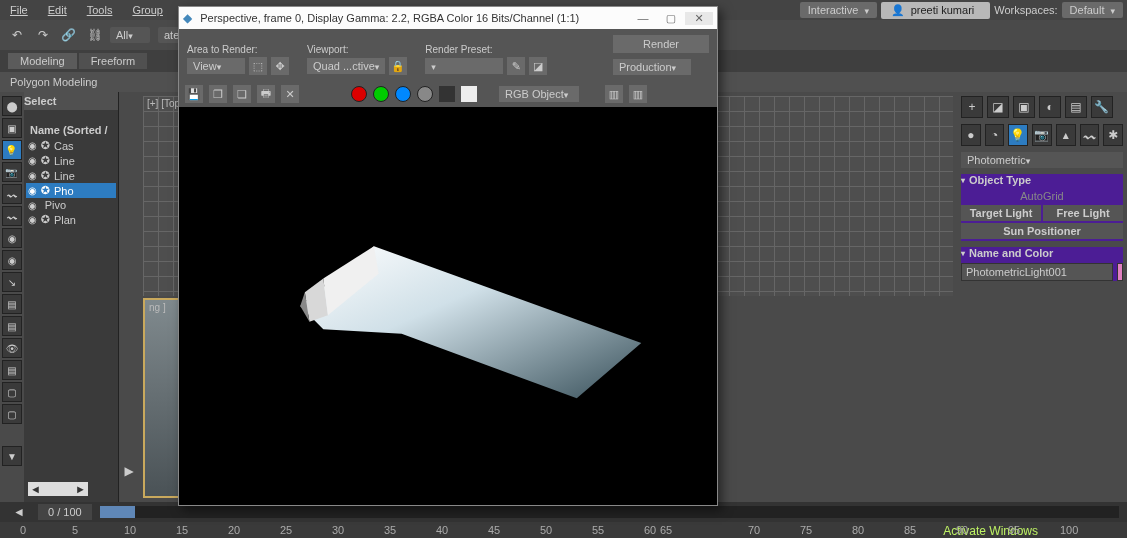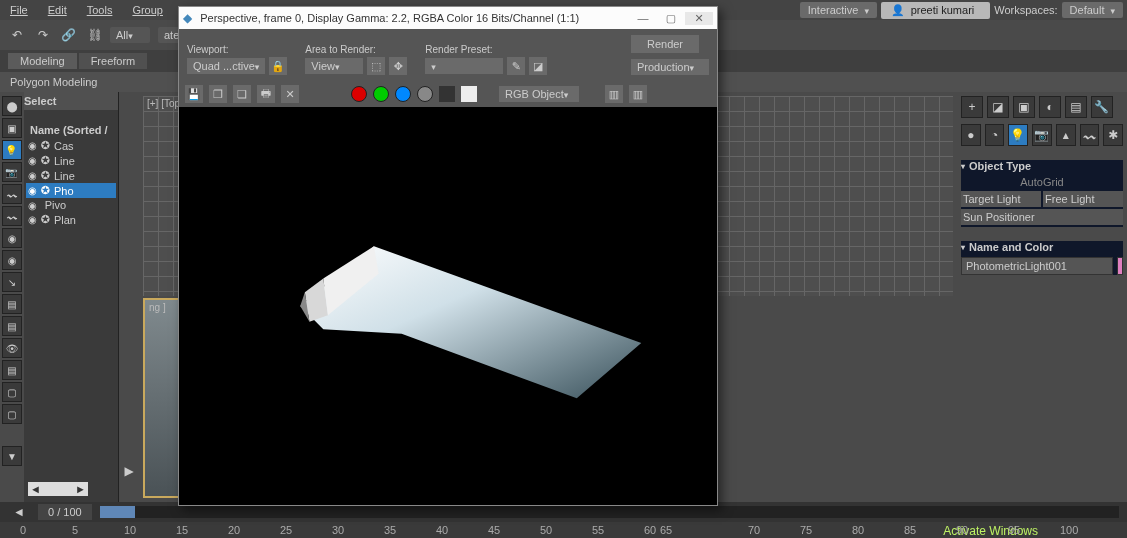--- a/index.html
+++ b/index.html
@@ -49,26 +49,26 @@
   .vp .lbl{position:absolute;top:2px;left:4px;color:#bbb;font-size:10px;}
   .vp.grid{background:#4e4e4e;background-image:linear-gradient(#666 1px,transparent 1px),linear-gradient(90deg,#666 1px,transparent 1px);background-size:15px 15px;}
   .vp.persp{background:linear-gradient(#808a8e,#4a5256);border:2px solid #c9a95d;}
   .greenrect{position:absolute;top:44px;right:100px;width:60px;height:50px;border:1px solid #7cff4e;}
   .navcube{position:absolute;top:8px;right:12px;width:32px;height:28px;background:#aaa;color:#333;font-size:8px;display:flex;align-items:center;justify-content:center;}
   .right-panel{width:170px;background:#4a4a4a;display:flex;flex-direction:column;padding:4px;gap:6px;}
   .rp-row{display:flex;gap:4px;align-items:center;}
   .rp-row .icn{width:22px;height:22px;}
   .rp-dd{background:#555;padding:2px 6px;display:flex;align-items:center;width:100%;}
   .rp-dd .arrow::after{content:"▾";margin-left:auto;font-size:9px;}
-  .rollout{background:#0f172a;margin-top:8px;}
+  .rollout{background:#4c1d95;}
   .rollout-h{font-weight:bold;margin-bottom:4px;display:flex;align-items:center;gap:4px;}
   .rollout-h::before{content:"▾";font-size:8px;}
   .chk{color:#888;text-align:center;margin-bottom:3px;}
   .btn-row{display:flex;gap:2px;margin-bottom:2px;}
-  .btn-row .b{flex:1;background:#555;padding:2px;cursor:pointer;}
+  .btn-row .b{flex:1;background:#555;text-align:center;padding:2px;cursor:pointer;font-weight:bold;}
   .inp-row{display:flex;align-items:center;gap:4px;}
   .inp-row input{flex:1;background:#555;border:1px solid #333;color:#ccc;padding:2px 4px;}
   .clrswatch{width:18px;height:18px;background:#e080c0;border:1px solid #333;}
 
   
   .timeline{height:20px;background:#333;display:flex;align-items:center;padding:0 8px;gap:8px;position:relative;}
   .frame-ind{background:#444;padding:2px 10px;}
   .scrub{flex:1;height:12px;background:#222;position:relative;}
   .scrub .play{position:absolute;left:0;width:35px;height:100%;background:#5f87b7;}
   .ruler{height:16px;background:#3a3a3a;position:relative;font-size:9px;color:#aaa;}
@@ -82,21 +82,21 @@
   .rw-title .wbtns{margin-left:auto;display:flex;}
   .rw-title .wb{width:28px;text-align:center;color:#666;cursor:pointer;}
   .rw-title .wb.close{background:#e8e8e8;}
   .rw-bar1{background:#555;padding:6px 8px;display:flex;align-items:flex-end;gap:18px;}
   .rw-field{display:flex;flex-direction:column;gap:2px;}
   .rw-field label{font-size:10px;color:#ccc;}
   .rw-ctrl{display:flex;align-items:center;gap:4px;}
   .rw-select{background:#6a6a6a;padding:2px 6px;min-width:58px;display:flex;align-items:center;}
   .rw-select .arrow::after{content:"▾";margin-left:auto;font-size:9px;}
   .rw-select.wide{min-width:78px;}
-  .rw-btnbig{background:#6a6a6a;width:68px;text-align:center;padding:3px 0;cursor:pointer;}
+  .rw-btnbig{background:#6a6a6a;width:96px;text-align:center;padding:3px 0;cursor:pointer;}
   .rw-bar2{background:#555;padding:4px 6px;display:flex;align-items:center;gap:6px;}
   .ticn{width:18px;height:18px;display:flex;align-items:center;justify-content:center;background:#6a6a6a;font-size:11px;cursor:pointer;}
   .dot{width:16px;height:16px;border-radius:50%;border:1px solid #222;}
   .dot.r{background:#d00;}
   .dot.g{background:#0c0;}
   .dot.b{background:#08f;}
   .dot.a{background:#888;}
   .tiny-sq{width:16px;height:16px;background:#333;}
   .tiny-sq.light{background:#eee;}
   .rw-canvas{flex:1;background:#000;display:flex;align-items:center;justify-content:center;position:relative;}
@@ -266,20 +266,24 @@
       </div>
       <div class="rp-row">
         <div class="icn">●</div>
         <div class="icn">◔</div>
         <div class="icn" style="background:#2d7cc1;">💡</div>
         <div class="icn">📷</div>
         <div class="icn">▴</div>
         <div class="icn">〰</div>
         <div class="icn">✱</div>
       </div>
+      <div class="rp-dd">
+          <span>Photometric</span>
+          <span class="arrow"></span>
+        </div>
       <div class="rollout">
         <div class="rollout-h">Object Type</div>
         <div class="chk">AutoGrid</div>
         <div class="btn-row">
           <div class="b">Target Light</div>
           <div class="b">Free Light</div>
         </div>
         <div class="btn-row">
           <div class="b">Sun Positioner</div>
         </div>
@@ -332,38 +336,38 @@
     <span class="ticon">◆</span>
     <span>Perspective, frame 0, Display Gamma: 2.2, RGBA Color 16 Bits/Channel (1:1)</span>
     <div class="wbtns">
       <span class="wb">—</span>
       <span class="wb">▢</span>
       <span class="wb close">✕</span>
     </div>
   </div>
   <div class="rw-bar1">
     <div class="rw-field">
+      <label>Area to Render:</label>
+      <div class="rw-ctrl">
+        <div class="rw-select">
+            <span>View</span>
+            <span class="arrow"></span>
+          </div>
+        <div class="ticn">⬚</div>
+        <div class="ticn">✥</div>
+      </div>
+    </div>
+    <div class="rw-field">
       <label>Viewport:</label>
       <div class="rw-ctrl">
         <div class="rw-select wide">
             <span>Quad ...ctive</span>
             <span class="arrow"></span>
           </div>
         <div class="ticn">🔒</div>
-      </div>
-    </div>
-    <div class="rw-field">
-      <label>Area to Render:</label>
-      <div class="rw-ctrl">
-        <div class="rw-select">
-            <span>View</span>
-            <span class="arrow"></span>
-          </div>
-        <div class="ticn">⬚</div>
-        <div class="ticn">✥</div>
       </div>
     </div>
     <div class="rw-field">
       <label>Render Preset:</label>
       <div class="rw-ctrl">
         <div class="rw-select wide">
             <span></span>
             <span class="arrow"></span>
           </div>
         <div class="ticn">✎</div>

